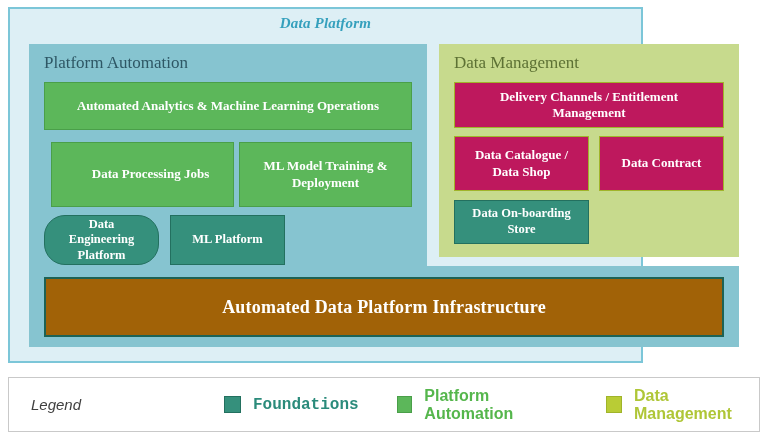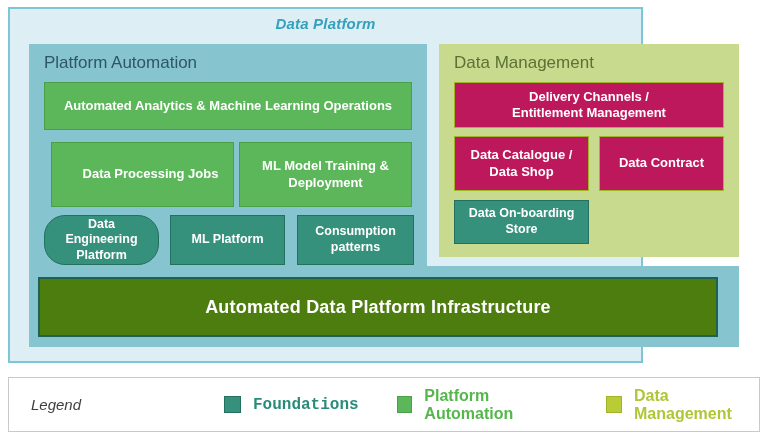--- a/index.html
+++ b/index.html
@@ -14,20 +14,21 @@
     overflow: hidden;
   }
 
   
   .outer {
     position: absolute;
     left: 8px; top: 7px;
     width: 635px; height: 356px;
     background: #ddeff5;
     border: 2px solid #7cc6d8;
+    font-family: Liberation Serif, serif;
   }
   .outer-title {
     position: absolute;
     top: 6px; left: 0; right: 0;
     text-align: center;
     font-size: 15px;
     font-style: italic;
     font-weight: 600;
     color: #35a0bd;
     letter-spacing: 0.2px;
@@ -102,23 +103,23 @@
   
   .dm-delivery  { left: 15px; top: 38px;  width: 270px; height: 46px; padding: 0 40px; }
   .dm-cat       { left: 15px; top: 92px;  width: 135px; height: 55px; padding: 0 10px; }
   .dm-contract  { left: 160px; top: 92px; width: 125px; height: 55px; }
   .dm-onboard   { left: 15px; top: 156px; width: 135px; height: 44px; padding: 0 8px; }
   .dm-meta      { left: 160px; top: 156px; width: 125px; height: 44px; padding: 0 8px; }
 
   
   .infra-bar {
     position: absolute;
-    left: 28px; top: 268px;
+    left: 34px; top: 268px;
     width: 680px; height: 60px;
-    background: #4d7c0f;
+    background: #a16207;
     border: 2px solid #1d6254;
     display: flex;
     align-items: center;
     justify-content: center;
     color: #ffffff;
     font-size: 18px;
     font-weight: 600;
     letter-spacing: 0.2px;
     z-index: 2;
   }
@@ -176,21 +177,20 @@
 
     <div class="teal-band"></div>
 
     <div class="pa-panel">
       <div class="panel-heading">Platform Automation</div>
       <div class="box green-box pa-analytics">Automated Analytics &amp; Machine Learning Operations</div>
       <div class="box green-box pa-dpj">Data Processing Jobs</div>
       <div class="box green-box pa-mmt">ML Model Training &amp; Deployment</div>
       <div class="box dark-box pa-dep">Data Engineering Platform</div>
       <div class="box dark-box pa-mlp">ML Platform</div>
-      <div class="box dark-box pa-cp">Consumption patterns</div>
     </div>
 
     <div class="dm-panel">
       <div class="panel-heading">Data Management</div>
       <div class="box lime-box dm-delivery">Delivery Channels / Entitlement Management</div>
       <div class="box lime-box dm-cat">Data Catalogue / Data Shop</div>
       <div class="box lime-box dm-contract">Data Contract</div>
       <div class="box dark-box dm-onboard">Data On-boarding Store</div>
     </div>
 

